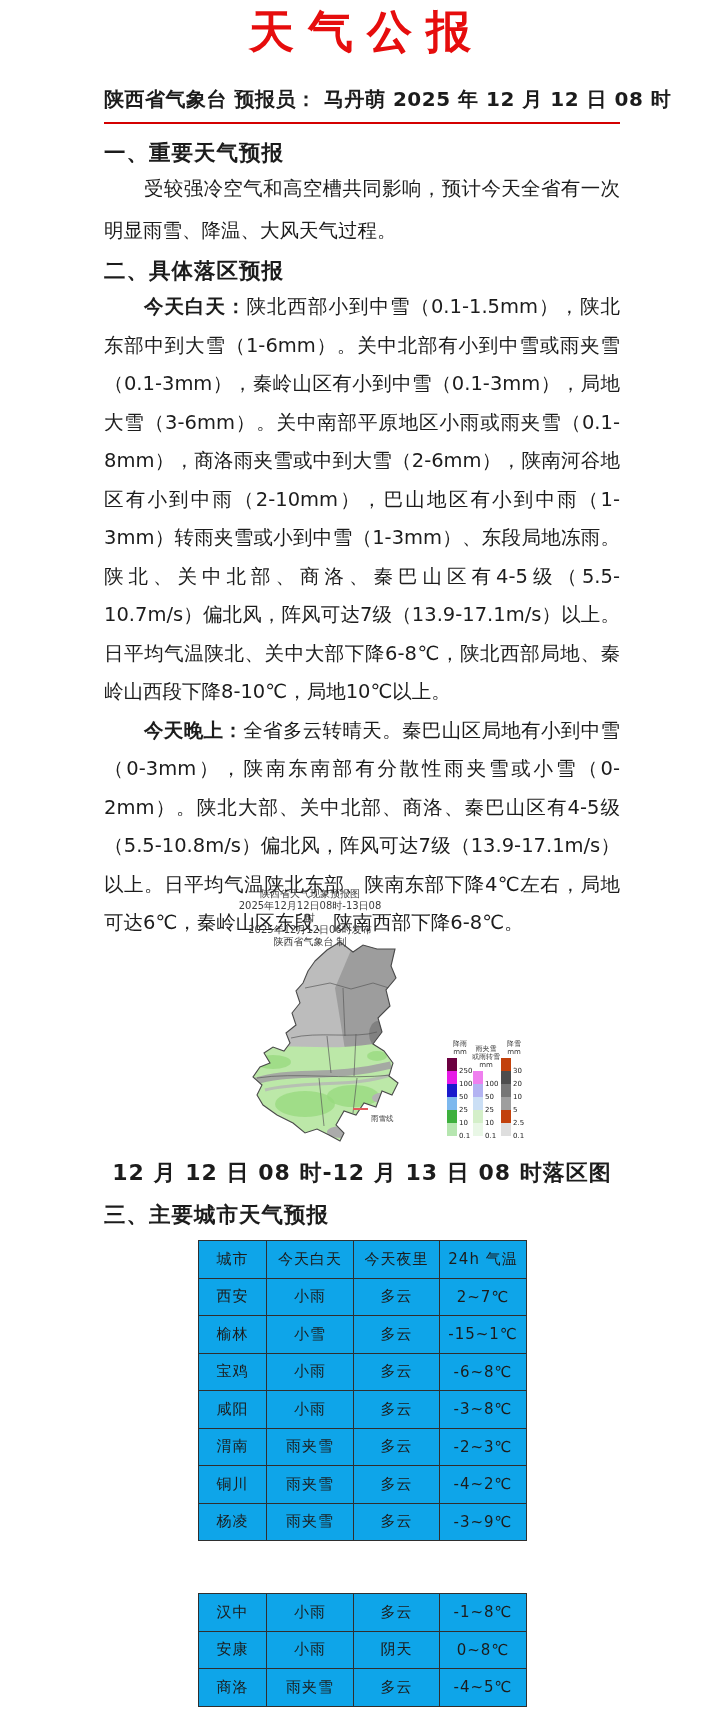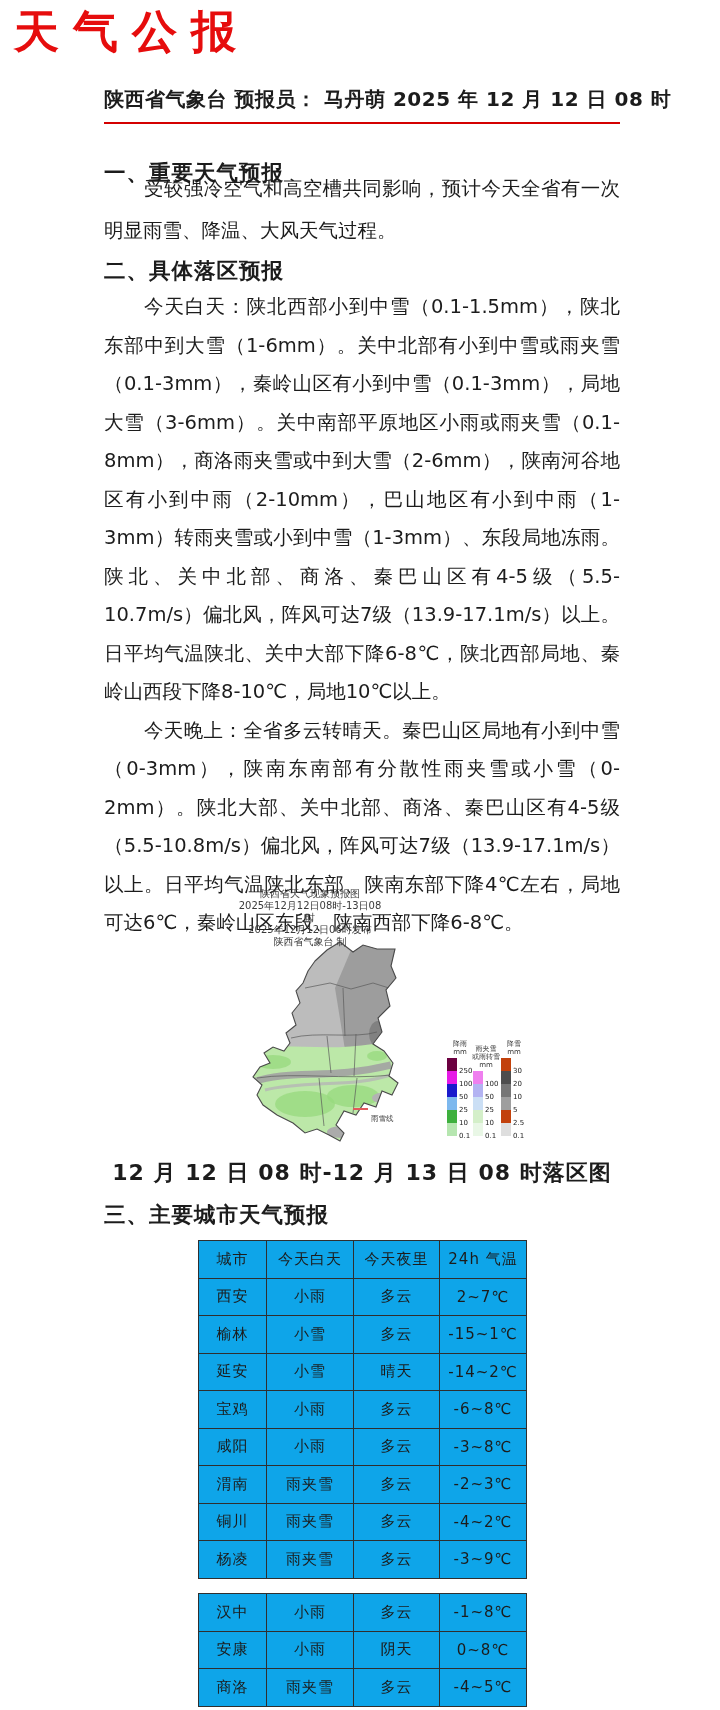--- a/index.html
+++ b/index.html
@@ -6,43 +6,43 @@
   html,body { background:#fff; }
   body {
     font-family:"DejaVu Sans","Liberation Sans",sans-serif;
     color:#1c1c1c;
   }
   #doc { position:relative; width:720px; height:1710px; background:#fff; overflow:hidden; margin:0 auto; }
   .abs { position:absolute; }
 
   .main-title {
     top:2px; left:0; width:100%;
-    text-align:left; font-size:45px; font-weight:bold;
+    text-align:center; font-size:45px; font-weight:bold;
     letter-spacing:14px; padding-left:14px;
   }
   .issuer {
     left:104px; top:86px; width:516px;
     font-size:20px; font-weight:bold; letter-spacing:.5px;
     padding-bottom:9px; border-bottom:2.5px solid #d40000;
     white-space:nowrap;
     text-align:right;
   }
   .sec-heading { font-size:21.5px; font-weight:bold; letter-spacing:1px; }
-  .h-one { left:104px; top:138px;margin-top:20px; }
+  .h-one { left:104px; top:138px; }
   .h-two { left:104px; top:256px; }
   .h-three { left:104px; top:1200px; }
 
   .para {
     left:104px; width:516px;
     font-size:19.5px; text-align:justify;
   }
   .p-first { top:168px; line-height:42px; text-indent:2.05em; }
   .body2 { top:288px; }
   .body2 p { line-height:38.5px; text-indent:2.05em; }
-  .body2 .lead { font-weight:normal; }
+  .body2 .lead { font-weight:bold; }
 
   
   .map-figure { left:205px; top:866px; width:322px; height:292px; }
   .map-figure svg { position:absolute; left:0; top:0; }
   .map-notes {
     position:absolute; left:30px; top:22px; width:150px;
     text-align:center; font-size:10px; line-height:12px; color:#3a3a3a;
   }
   .legend { position:absolute; bottom:22px; width:30px; }
   .lg-title {
@@ -260,26 +260,20 @@
           <td>多云</td>
           <td>2~7℃</td>
         </tr>
         <tr>
           <td>榆林</td>
           <td>小雪</td>
           <td>多云</td>
           <td>-15~1℃</td>
         </tr>
         <tr>
-          <td>延安</td>
-          <td>小雪</td>
-          <td>晴天</td>
-          <td>-14~2℃</td>
-        </tr>
-        <tr>
           <td>宝鸡</td>
           <td>小雨</td>
           <td>多云</td>
           <td>-6~8℃</td>
         </tr>
         <tr>
           <td>咸阳</td>
           <td>小雨</td>
           <td>多云</td>
           <td>-3~8℃</td>

